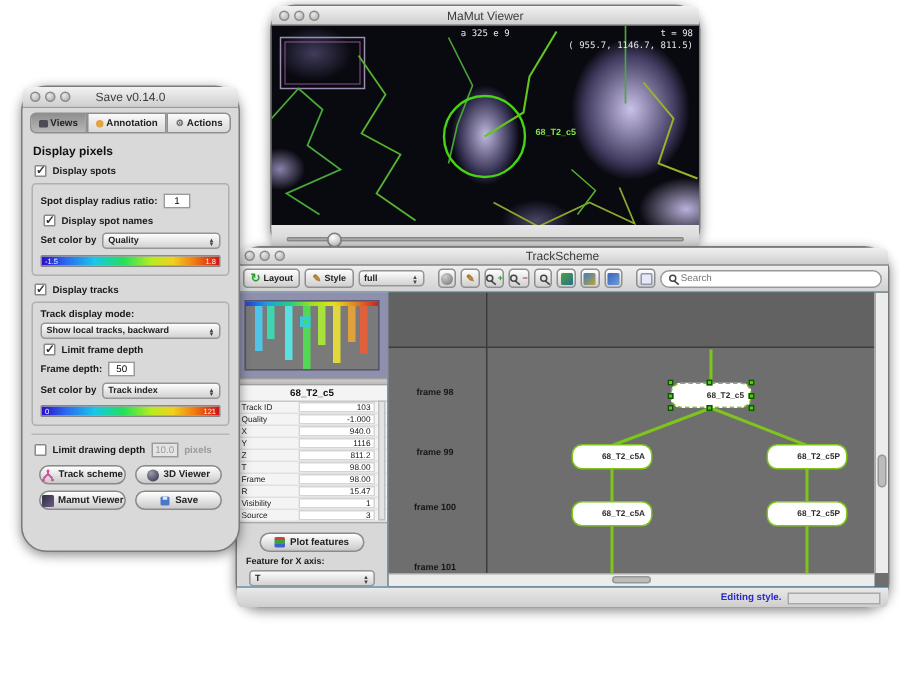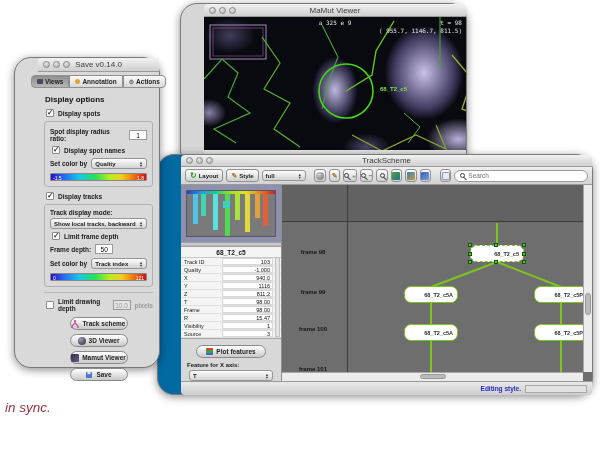--- a/index.html
+++ b/index.html
@@ -1,21 +1,21 @@
 <!DOCTYPE html>
 <html><head>
 <meta charset="utf-8">
 <style>
   * { margin:0; padding:0; box-sizing:border-box; }
   html,body { width:600px; height:450px; background:#ffffff; font-family:"Liberation Sans", sans-serif; }
   #stage { position:relative; width:600px; height:450px; overflow:hidden; background:#fff; }
 
   
   .mac-window { position:absolute; border:1px solid #7a7a7a; border-radius:17px;
-    box-shadow:0 2px 8px rgba(0,0,0,.45); background:#d6d6d6;padding-left:23px; }
+    box-shadow:0 2px 8px rgba(0,0,0,.45); background:#d6d6d6; }
   .titlebar { height:13px; border-radius:4px 4px 0 0; position:relative;
     background:linear-gradient(#f2f2f2,#cfcfcf); border-bottom:1px solid #9a9a9a;
     display:flex; align-items:center; }
   .titlebar .title { position:absolute; left:0; right:0; text-align:center;
     font-size:8px; color:#3c3c3c; }
   .lights { display:flex; gap:3px; margin-left:5px; z-index:2; }
   .light { width:7px; height:7px; border-radius:50%;
     background:radial-gradient(circle at 35% 30%, #e9e9e9, #ababab); border:1px solid #8a8a8a; }
 
   
@@ -76,21 +76,21 @@
   .ovl-right { right:4px; top:2px; text-align:right; line-height:8px; }
   .spot-label { position:absolute; left:176px; top:69px; color:#7ee24a; font-size:6px; font-weight:bold; }
   .slider-row { height:17px; background:linear-gradient(#e6e6e6,#cfcfcf); position:relative;
     border-radius:0 0 4px 4px; }
   .slider-track { position:absolute; left:10px; right:10px; top:8px; height:3px;
     background:#aeaeae; border:1px solid #8b8b8b; border-radius:2px; }
   .slider-knob { position:absolute; left:10%; top:-4px; width:10px; height:10px; border-radius:50%;
     background:radial-gradient(circle at 35% 30%, #ffffff, #b9b9b9); border:1px solid #7e7e7e; }
 
   
-  #trackscheme { left:157px; top:154px; width:436px; height:241px; z-index:2; background:#0369a1; }
+  #trackscheme { left:157px; top:164px; width:436px; height:241px; z-index:2; background:#0369a1; }
   .ts-titlebar { height:12px; }
   .toolbar { height:18px; background:linear-gradient(#efefef,#d2d2d2); border-bottom:1px solid #9a9a9a;
     display:flex; align-items:center; gap:3px; padding:0 4px; }
   .tb-btn { height:13px; border:1px solid #8f8f8f; border-radius:3px;
     background:linear-gradient(#fdfdfd,#cfcfcf); display:flex; align-items:center; gap:2px;
     font-size:6px; font-weight:bold; color:#222; padding:0 4px; }
   .tb-ico { height:13px; width:15px; padding:0; justify-content:center; }
   .tb-sep { width:4px; }
   .glyph-green { color:#2f9e2f; font-size:8px; }
   .glyph-pencil { color:#a87a28; font-size:7px; }
@@ -419,21 +419,21 @@
         <span class="tab-icon-annot"></span>
         <span>Annotation</span>
       </div>
       <div class="tab">
         <span class="tab-icon-gear">⚙</span>
         <span>Actions</span>
       </div>
     </div>
 
     <div class="panel-body">
-      <div class="h-opts">Display options</div>
+      <div class="h-opts">Display pixels</div>
 
       <div class="cb-row">
         <span class="cbox checked"></span>
         <span class="cb-label">Display spots</span>
       </div>
 
       <div class="group-box">
         <div class="field-row">
           <span class="f-label">Spot display radius ratio:</span>
           <input class="txt-input" value="1" style="">
@@ -528,16 +528,15 @@
             <rect x="1" y="1" width="6" height="6" rx="1" fill="#4a78c8"></rect>
             <rect x="2.5" y="1" width="3" height="2.2" fill="#dce6f4"></rect>
           </svg>
           <span>Save</span>
         </div>
       </div>
     </div>
   </div>
 
   <div id="caption">
-    <div>in sync.</div>
   </div>
 
 </div>
 
 </body></html>

